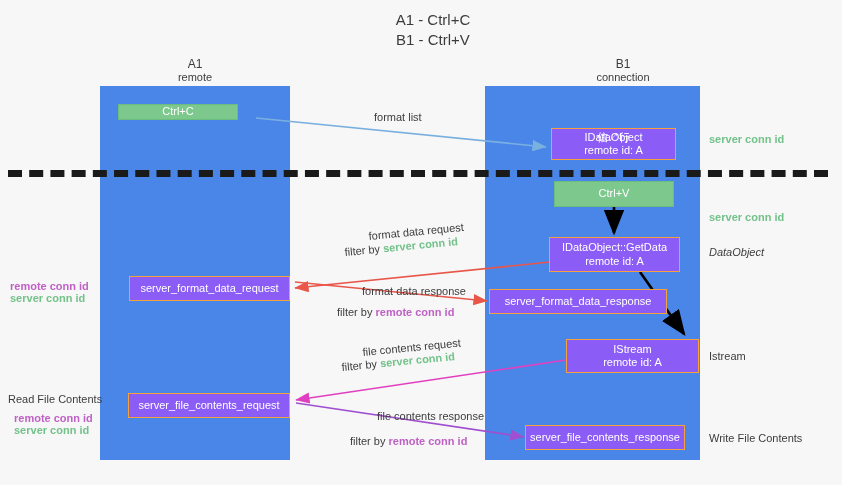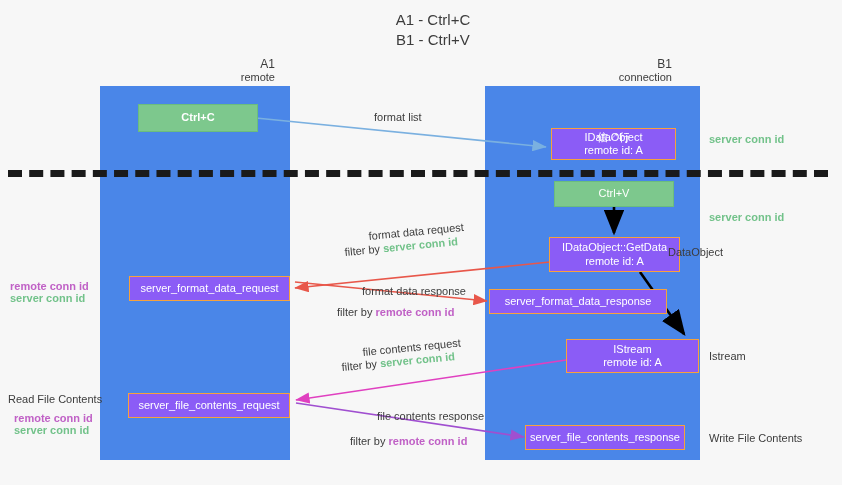--- a/index.html
+++ b/index.html
@@ -16,21 +16,21 @@
 
   
   .title{
     position:absolute;left:0;top:10px;width:842px;
     text-align:center;font-size:15px;line-height:20px;color:#3c3c3c;
   }
   .title div{white-space:pre;padding-left:24px;}
 
   
   .lane-head{
-    position:absolute;text-align:right;font-size:11.5px;line-height:13px;color:#3c3c3c;
+    position:absolute;text-align:center;font-size:11.5px;line-height:13px;color:#3c3c3c;
   }
   .lane-head .lh-1{font-size:12px;}
   .lane-head .lh-2{font-size:11px;}
 
   
   .lane{position:absolute;background:#4a86e8;}
   #lane-a1{left:100px;top:86px;width:190px;height:374px;}
   #lane-b1{left:485px;top:86px;width:215px;height:374px;}
 
   
@@ -67,21 +67,21 @@
 
   <div class="title">
     <div>A1 - Ctrl+C</div>
     <div>B1 - Ctrl+V</div>
   </div>
 
   <div class="lane-head" style="left:115px;top:58px;width:160px;">
     <div class="lh-1">A1</div>
     <div class="lh-2">remote</div>
   </div>
-  <div class="lane-head" style="left:512px;top:58px;width:160px;">
+  <div class="lane-head" style="left:543px;top:58px;width:160px;">
     <div class="lh-1">B1</div>
     <div class="lh-2">connection</div>
   </div>
 
   <div class="lane" id="lane-a1"></div>
   <div class="lane" id="lane-b1"></div>
 
   <svg class="lines" viewBox="0 0 842 485">
     <defs>
       <marker id="ah-blue" markerWidth="9" markerHeight="7" refX="8.5" refY="3.5" orient="auto">
@@ -111,21 +111,21 @@
 
     <line x1="295" y1="282" x2="487" y2="301" stroke="#e8574a" stroke-width="1.6" marker-end="url(#ah-red)"></line>
 
     <line x1="566" y1="360" x2="296" y2="400" stroke="#e040c0" stroke-width="1.6" marker-end="url(#ah-mag)"></line>
 
     <line x1="296" y1="403" x2="524" y2="437" stroke="#a04fd0" stroke-width="1.6" marker-end="url(#ah-pur)"></line>
   </svg>
 
   <div class="dash"></div>
 
-  <div class="box green" style="left:138px;top:104px;width:120px;height:28px;font-weight:bold;">
+  <div class="box green" style="left:118px;top:104px;width:120px;height:16px;">
     <div>Ctrl+C</div>
   </div>
 
   <div class="box orange" style="left:551px;top:128px;width:125px;height:32px;">
     <div class="stack">
       <span>IDataObject</span>
       <span class="over">信↗行</span>
     </div>
     <div class="l2">remote id: A</div>
   </div>
@@ -177,21 +177,21 @@
     <span>filter by </span><span class="c-green">server conn id</span>
   </div>
 
   <div class="lbl" style="left:377px;top:409px;">file contents response</div>
   <div class="lbl" style="left:350px;top:434px;">
     <span>filter by </span><span class="c-purple">remote conn id</span>
   </div>
 
   <div class="lbl green" style="left:709px;top:132px;">server conn id</div>
   <div class="lbl green" style="left:709px;top:210px;">server conn id</div>
-  <div class="lbl" style="left:668px;top:245px;">DataObject</div>
+  <div class="lbl" style="left:709px;top:245px;font-style:italic;">DataObject</div>
   <div class="lbl" style="left:709px;top:349px;">Istream</div>
   <div class="lbl" style="left:709px;top:431px;">Write File Contents</div>
 
   <div class="lbl purple" style="left:10px;top:279px;">remote conn id</div>
   <div class="lbl green" style="left:10px;top:291px;">server conn id</div>
 
   <div class="lbl" style="left:8px;top:392px;">Read File Contents</div>
   <div class="lbl purple" style="left:14px;top:411px;">remote conn id</div>
   <div class="lbl green" style="left:14px;top:423px;">server conn id</div>
 

